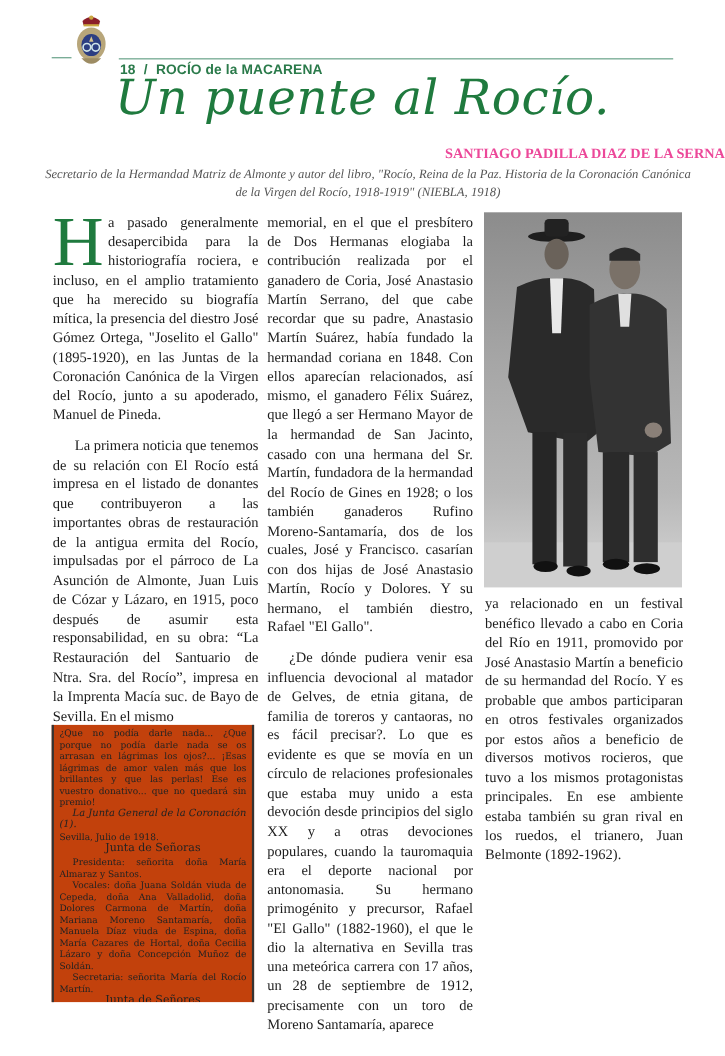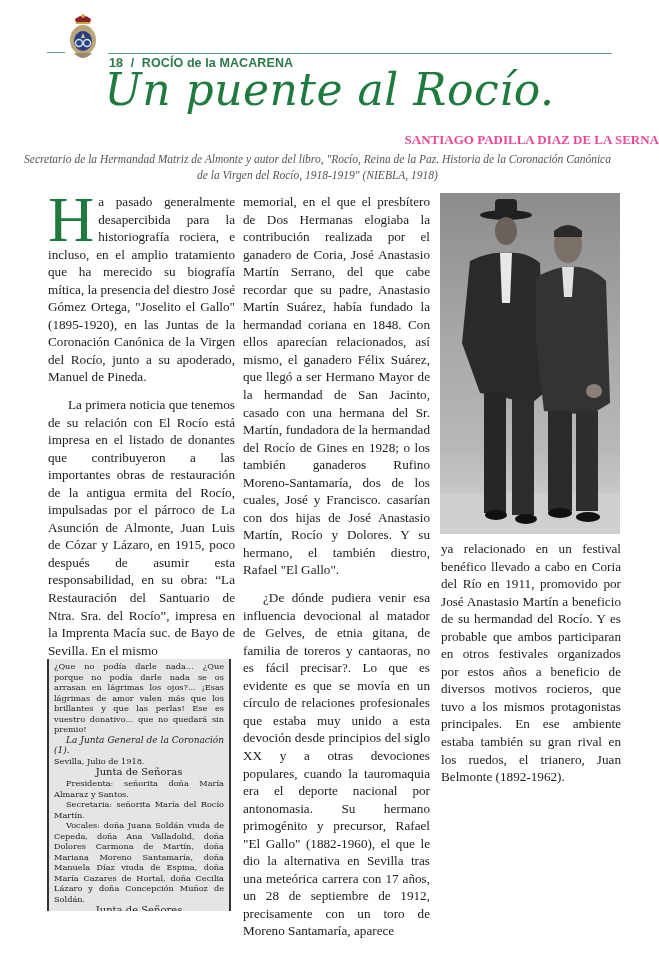--- a/index.html
+++ b/index.html
@@ -11,39 +11,39 @@
   .header-line { position: absolute; left: 108px; top: 53px; width: 504px; height: 1px; background: #5a9a7e; }
   .folio { position: absolute; left: 109px; top: 38px; font-family: "Liberation Sans", sans-serif;
            font-weight: bold; font-size: 12.5px; color: #2a7a4a; letter-spacing: 0.1px; margin-top: 18px; }
 
   .title { position: absolute; left: 0; width: 659px; top: 64px; text-align: center;
            font-family: "DejaVu Serif", serif; font-style: italic; font-size: 44px; color: #1f7a3e;
            letter-spacing: 0.5px; }
 
   .author { position: absolute; left: 0; width: 659px; top: 132px; text-align: right;
             font-family: "Liberation Serif", serif; font-weight: bold; font-size: 13px; color: #ec4899; }
-  .subtitle { position: absolute; left: 18px; width: 599px; top: 151px; text-align: center;
+  .subtitle { position: absolute; left: 35px; width: 599px; top: 151px; text-align: center;
               font-family: "Liberation Serif", serif; font-style: italic; font-size: 11.5px; line-height: 16px; color: #555; }
 
   .col { position: absolute; font-family: "Liberation Serif", serif; font-size: 13.2px; line-height: 17.55px;
          text-align: justify; color: #1c1c1c; }
   .col p { margin: 0; text-indent: 0; }
   .col p.indent { text-indent: 20px; margin-top: 10px; }
   .col1 { left: 48px; top: 193px; width: 187px; }
   .col2 { left: 243px; top: 193px; width: 187px; }
   .col3 { left: 441px; top: 540px; width: 180px; }
 
   .dropcap { float: left; font-family: "Liberation Serif", serif; font-size: 64px; line-height: 50px;
              color: #1f7a3e; margin: 2px 4px 0 0; }
 
   .photo { position: absolute; left: 440px; top: 193px; width: 180px; height: 341px; overflow: hidden;
            background: linear-gradient(180deg, #8c8c8c 0%, #a6a6a6 40%, #b8b8b8 75%, #d6d6d6 100%); }
 
   .clipping { position: absolute; left: 47px; top: 659px; width: 184px; height: 252px;
-              background: #e5e5e5; border-left: 2px solid #333; border-right: 2px solid #333;
+              background: #c2410c; border-left: 2px solid #333; border-right: 2px solid #333;
               font-family: "DejaVu Serif", serif; font-size: 8.2px; line-height: 10.5px; color: #222;
               padding: 2px 5px; box-sizing: border-box; text-align: justify; overflow: hidden; }
   .clipping .c-sig { font-style: italic; text-indent: 12px; font-size: 9px; }
   .clipping .c-head { text-align: center; font-weight: normal; font-size: 10px; line-height: 12px; }
   .clipping .c-ind { text-indent: 12px; }
 </style>
 </head>
 <body>
 
 <svg class="logo" viewBox="0 0 34 50">
@@ -76,22 +76,22 @@
   </p>
   <p class="indent">La primera noticia que tenemos de su relación con El Rocío está impresa en el listado de donantes que contribuyeron a las importantes obras de restauración de la antigua ermita del Rocío, impulsadas por el párroco de La Asunción de Almonte, Juan Luis de Cózar y Lázaro, en 1915, poco después de asumir esta responsabilidad, en su obra: “La Restauración del Santuario de Ntra. Sra. del Rocío”, impresa en la Imprenta Macía suc. de Bayo de Sevilla. En el mismo</p>
 </div>
 
 <div class="clipping">
   <div>¿Que no podía darle nada... ¿Que porque no podía darle nada se os arrasan en lágrimas los ojos?... ¡Esas lágrimas de amor valen más que los brillantes y que las perlas! Ese es vuestro donativo... que no quedará sin premio!</div>
   <div class="c-sig">La Junta General de la Coronación (1).</div>
   <div>Sevilla, Julio de 1918.</div>
   <div class="c-head">Junta de Señoras</div>
   <div class="c-ind">Presidenta: señorita doña María Almaraz y Santos.</div>
+  <div class="c-ind">Vocales: doña Juana Soldán viuda de Cepeda, doña Ana Valladolid, doña Dolores Carmona de Martín, doña Mariana Moreno Santamaría, doña Manuela Díaz viuda de Espina, doña María Cazares de Hortal, doña Cecilia Lázaro y doña Concepción Muñoz de Soldán.</div>
   <div class="c-ind">Secretaria: señorita María del Rocío Martín.</div>
-  <div class="c-ind">Vocales: doña Juana Soldán viuda de Cepeda, doña Ana Valladolid, doña Dolores Carmona de Martín, doña Mariana Moreno Santamaría, doña Manuela Díaz viuda de Espina, doña María Cazares de Hortal, doña Cecilia Lázaro y doña Concepción Muñoz de Soldán.</div>
   <div class="c-head">Junta de Señores</div>
 
 </div>
 
 <div class="col col2">
   <p>memorial, en el que el presbítero de Dos Hermanas elogiaba la contribución realizada por el ganadero de Coria, José Anastasio Martín Serrano, del que cabe recordar que su padre, Anastasio Martín Suárez, había fundado la hermandad coriana en 1848. Con ellos aparecían relacionados, así mismo, el ganadero Félix Suárez, que llegó a ser Hermano Mayor de la hermandad de San Jacinto, casado con una hermana del Sr. Martín, fundadora de la hermandad del Rocío de Gines en 1928; o los también ganaderos Rufino Moreno-Santamaría, dos de los cuales, José y Francisco. casarían con dos hijas de José Anastasio Martín, Rocío y Dolores. Y su hermano, el también diestro, Rafael "El Gallo".</p>
   <p class="indent">¿De dónde pudiera venir esa influencia devocional al matador de Gelves, de etnia gitana, de familia de toreros y cantaoras, no es fácil precisar?. Lo que es evidente es que se movía en un círculo de relaciones profesionales que estaba muy unido a esta devoción desde principios del siglo XX y a otras devociones populares, cuando la tauromaquia era el deporte nacional por antonomasia. Su hermano primogénito y precursor, Rafael "El Gallo" (1882-1960), el que le dio la alternativa en Sevilla tras una meteórica carrera con 17 años, un 28 de septiembre de 1912, precisamente con un toro de Moreno Santamaría, aparece</p>
 </div>
 
 <div class="photo" title="Historic black-and-white photograph of two men in suits, one wearing a wide-brimmed hat">

